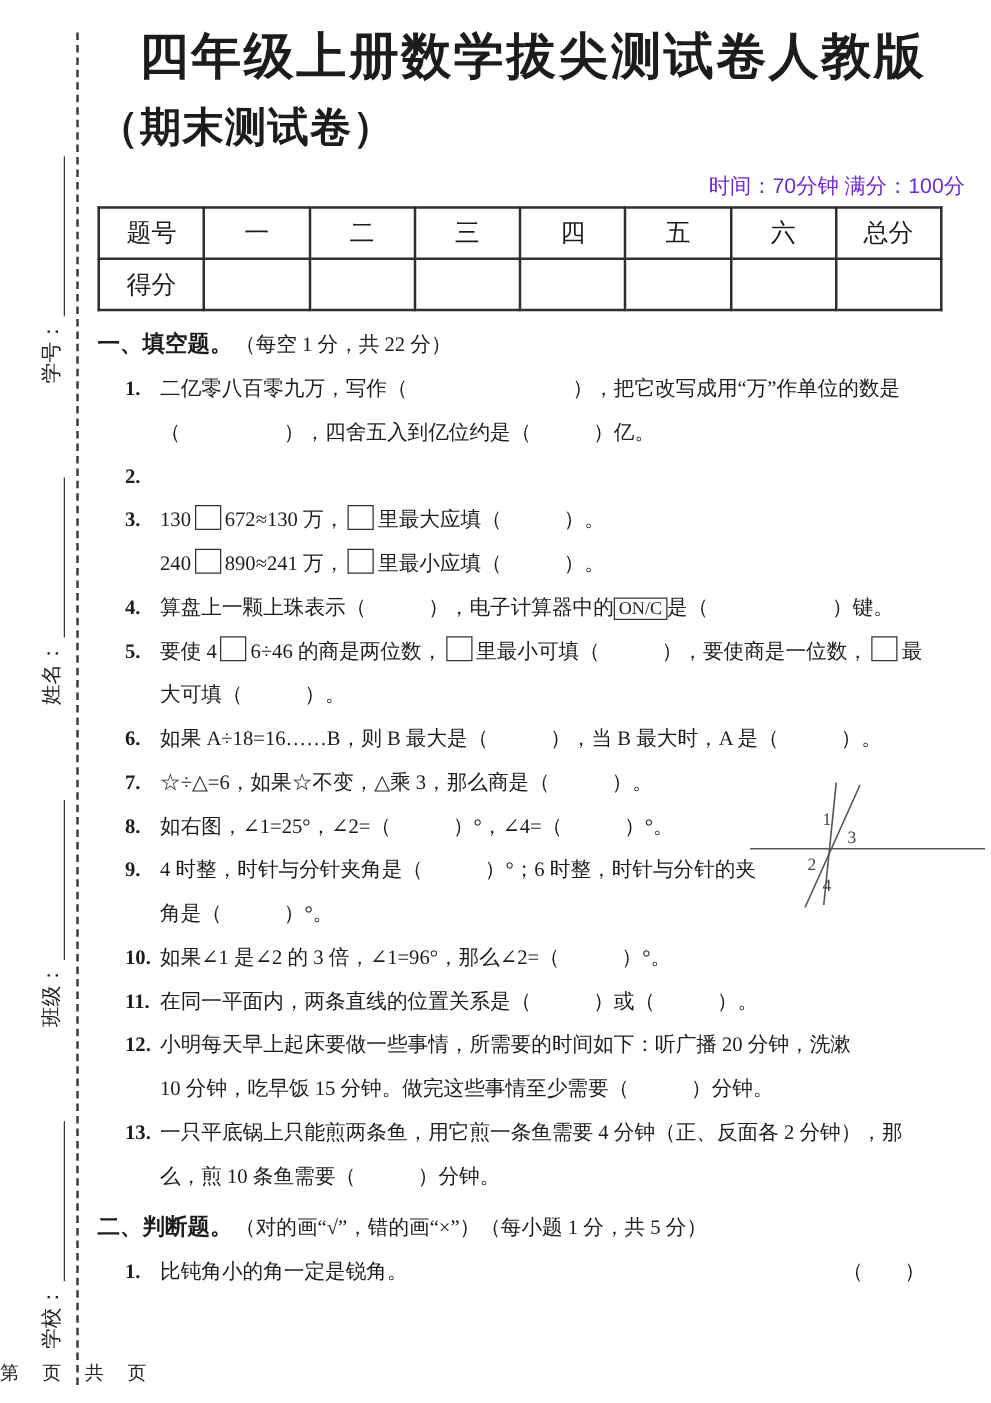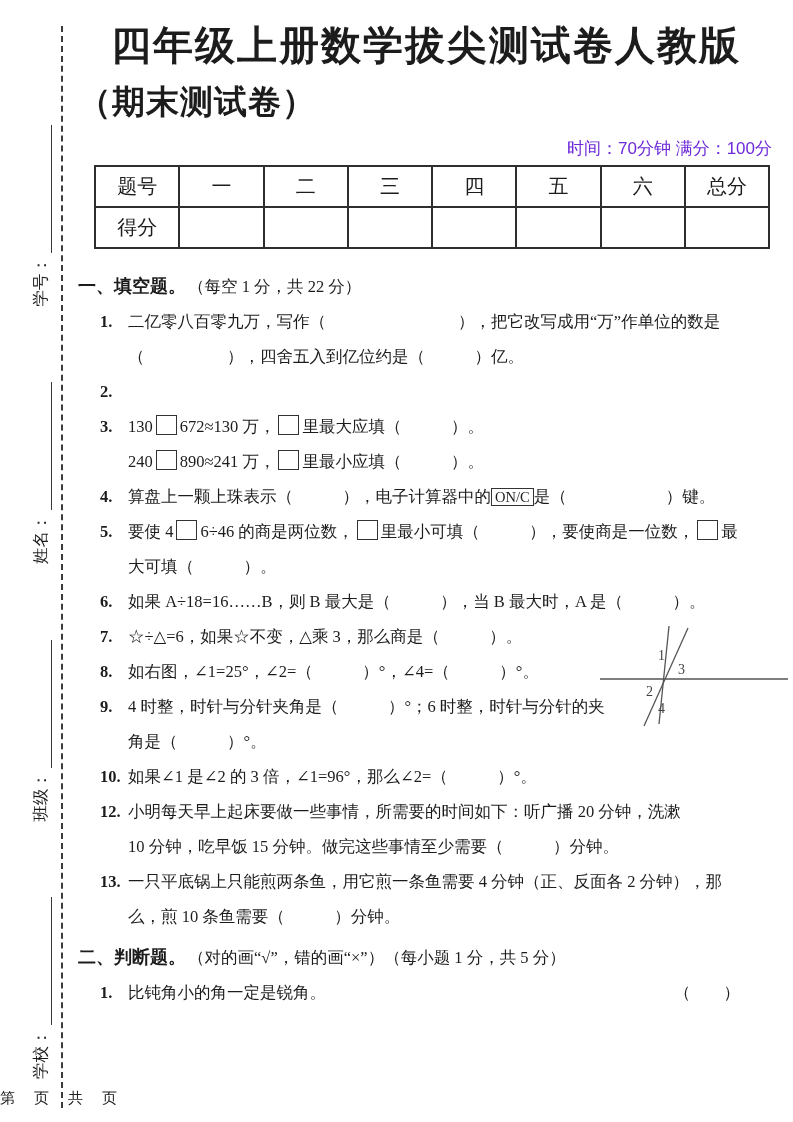--- a/index.html
+++ b/index.html
@@ -13,24 +13,24 @@
   .sid-label{font-size:16.5px;white-space:nowrap;}
   .sid-line{display:inline-block;width:128px;height:3px;border-bottom:1.6px solid #3a3a3a;margin-left:4px;}
   
   .main{position:absolute;left:78px;top:14px;width:696px;}
   .title{margin:8px 0 0;text-align:center;font-family:"Liberation Sans","DejaVu Sans",sans-serif;
          font-weight:900;font-size:40px;letter-spacing:2px;line-height:1.15;}
   .subtitle{margin:12px 0 0;text-align:left;font-family:"Liberation Sans","DejaVu Sans",sans-serif;
             font-weight:900;font-size:33px;letter-spacing:1px;}
   .timeline{margin:12px 2px 5px 0;text-align:right;font-size:17px;
             font-family:"Liberation Sans","DejaVu Sans",sans-serif;color:#6d28d9;}
-  table.score{border-collapse:collapse;width:676px;margin-left:16px;table-layout:fixed;}
+  table.score{border-collapse:collapse;width:676px;table-layout:fixed;}
   table.score td{border:2px solid #2e2e2e;height:39px;text-align:center;font-size:20px;padding:0;}
   
-  #sections{margin-top:20px;}
+  #sections{margin-top:9px;}
   .section{margin-top:6px;}
   .sec-head{height:35px;line-height:35px;white-space:nowrap;}
   .sec-title{font-family:"Liberation Sans","DejaVu Sans",sans-serif;font-weight:bold;font-size:18px;}
   .sec-note{font-size:16.5px;margin-left:2px;}
   .qlist{padding-left:22px;}
   .qline{height:35px;line-height:35px;padding-left:28px;white-space:nowrap;display:flex;align-items:baseline;}
   .qnum{display:inline-block;width:28px;margin-left:-28px;font-weight:bold;font-size:16.5px;}
   .qtext{font-size:16.5px;}
   .tail{margin-left:auto;margin-right:34px;font-size:16.5px;}
   .sqbox{display:inline-block;width:19px;height:18px;border:1.3px solid #333;
@@ -169,20 +169,26 @@
               </div>
             </div>
             <div class="question">
               <div class="qline">
                 <span class="qnum">10.</span>
                 <span class="qtext">如果∠1 是∠2 的 3 倍，∠1=96°，那么∠2=（　　　）°。</span>
               </div>
             </div>
             <div class="question">
               <div class="qline">
+                <span class="qnum">11.</span>
+                <span class="qtext">在同一平面内，两条直线的位置关系是（　　　）或（　　　）。</span>
+              </div>
+            </div>
+            <div class="question">
+              <div class="qline">
                 <span class="qnum">12.</span>
                 <span class="qtext">小明每天早上起床要做一些事情，所需要的时间如下：听广播 20 分钟，洗漱</span>
               </div>
               <div class="qline">
                 <span class="qtext">10 分钟，吃早饭 15 分钟。做完这些事情至少需要（　　　）分钟。</span>
               </div>
             </div>
             <div class="question">
               <div class="qline">
                 <span class="qnum">13.</span>

